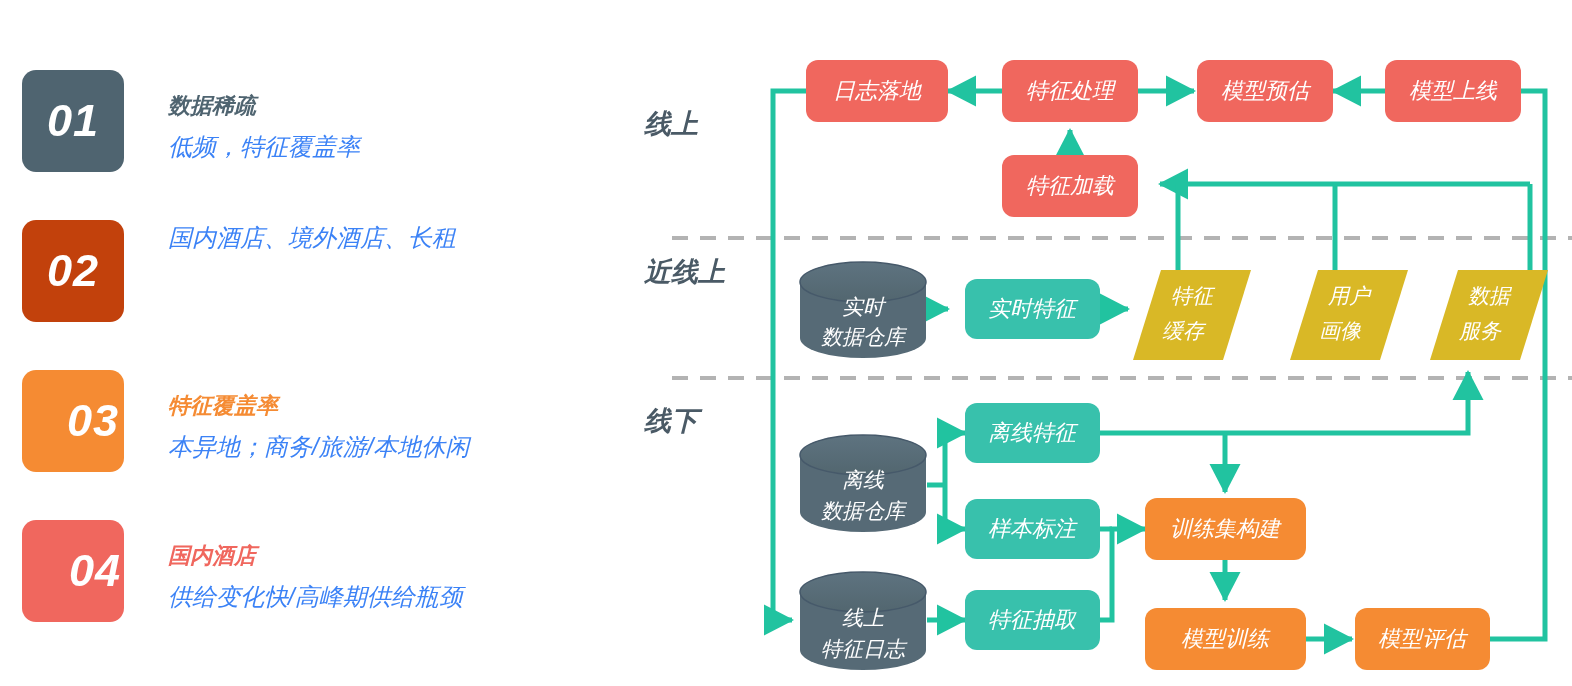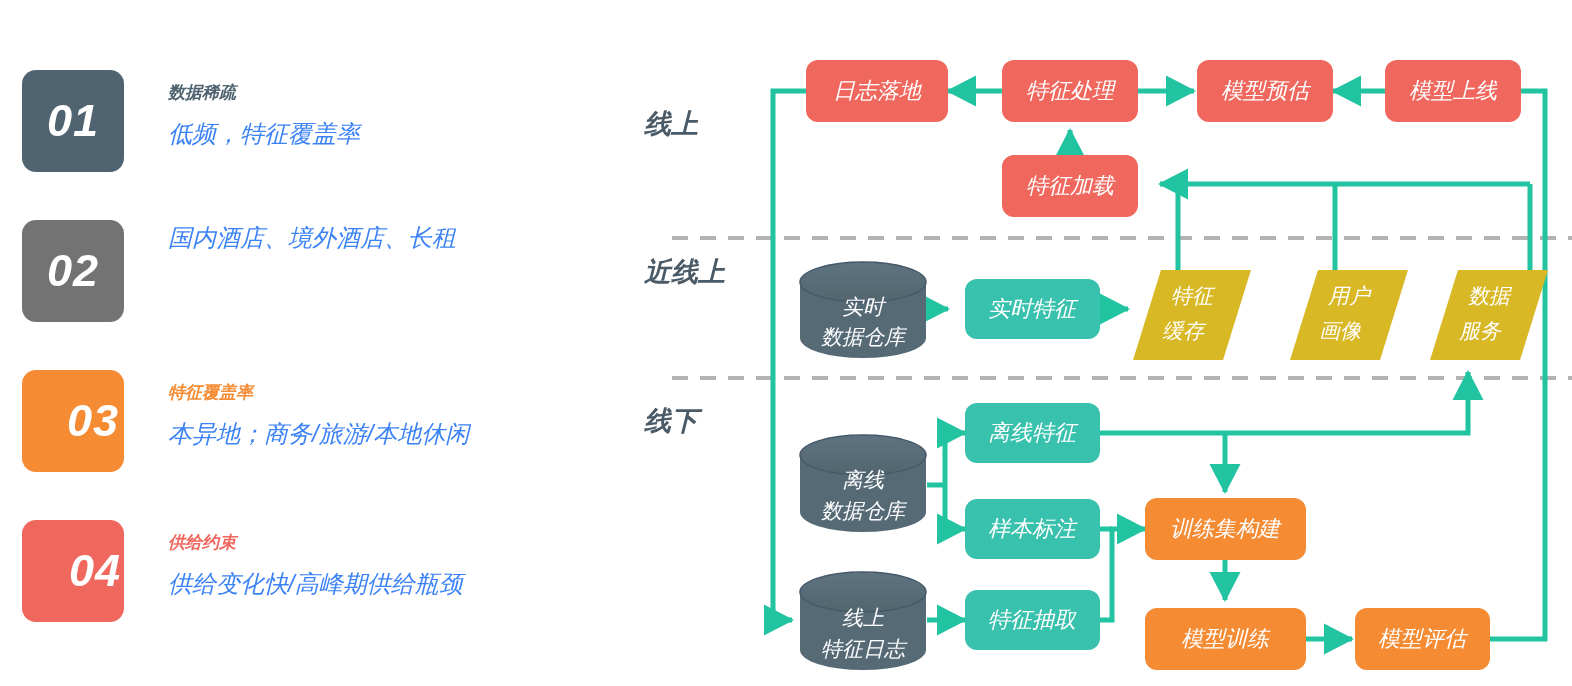--- a/index.html
+++ b/index.html
@@ -18,22 +18,22 @@
   .point-badge {
     position: absolute; left: 0; top: 0;
     width: 102px; height: 102px;
     border-radius: 14px;
     display: flex; align-items: center; justify-content: center;
     color: #ffffff; font-size: 45px; font-weight: bold;
     letter-spacing: 1px;
   }
   .point-text { position: absolute; left: 146px; top: 0; width: 410px; }
   .point-title {
-    font-size: 17px; font-weight: bold; line-height: 38px;
-    margin: 4px 0 4px 0; white-space: nowrap;
+    font-size: 22px; font-weight: bold; line-height: 38px;
+    margin: 17px 0 4px 0; white-space: nowrap;
   }
   .point-desc {
     font-size: 24px; color: #3b82f6; line-height: 36px;
     white-space: nowrap; font-weight: normal;
   }
 
   
   #diagram { position: absolute; left: 600px; top: 0; width: 972px; height: 686px; }
   #diagram svg { display: block; }
 
@@ -63,38 +63,38 @@
 
     <div class="point-row" style="top:70px">
       <div class="point-badge" style="background-color: rgb(79, 100, 112);">01</div>
       <div class="point-text">
         <div class="point-title" style="color: rgb(79, 100, 112);">数据稀疏</div>
         <div class="point-desc">低频，特征覆盖率</div>
       </div>
     </div>
 
     <div class="point-row" style="top:220px">
-      <div class="point-badge" style="background-color: #737373;">02</div>
+      <div class="point-badge" style="background-color: #c2410c;">02</div>
       <div class="point-text">
         <div class="point-desc">国内酒店、境外酒店、长租</div>
       </div>
     </div>
 
     <div class="point-row" style="top:370px">
       <div class="point-badge" style="background-color: rgb(245, 139, 51); padding-left: 40px;">03</div>
       <div class="point-text">
         <div class="point-title" style="color: rgb(245, 139, 51);">特征覆盖率</div>
         <div class="point-desc">本异地；商务/旅游/本地休闲</div>
       </div>
     </div>
 
     <div class="point-row" style="top:520px">
       <div class="point-badge" style="background-color: rgb(240, 103, 94); padding-left: 44px;">04</div>
       <div class="point-text">
-        <div class="point-title" style="color: rgb(240, 103, 94);">供给约束</div>
+        <div class="point-title" style="color: rgb(240, 103, 94);">国内酒店</div>
         <div class="point-desc">供给变化快/高峰期供给瓶颈</div>
       </div>
     </div>
   </div>
 
   <div id="diagram">
     <svg width="972" height="686" viewBox="0 0 972 686" xmlns="http://www.w3.org/2000/svg">
       <defs>
         <marker id="ah" markerWidth="7" markerHeight="7" refX="5.6" refY="3.5" orient="auto" markerUnits="strokeWidth">
           <path d="M0,0.4 L6,3.5 L0,6.6 z" fill="#21c3a0"></path>

